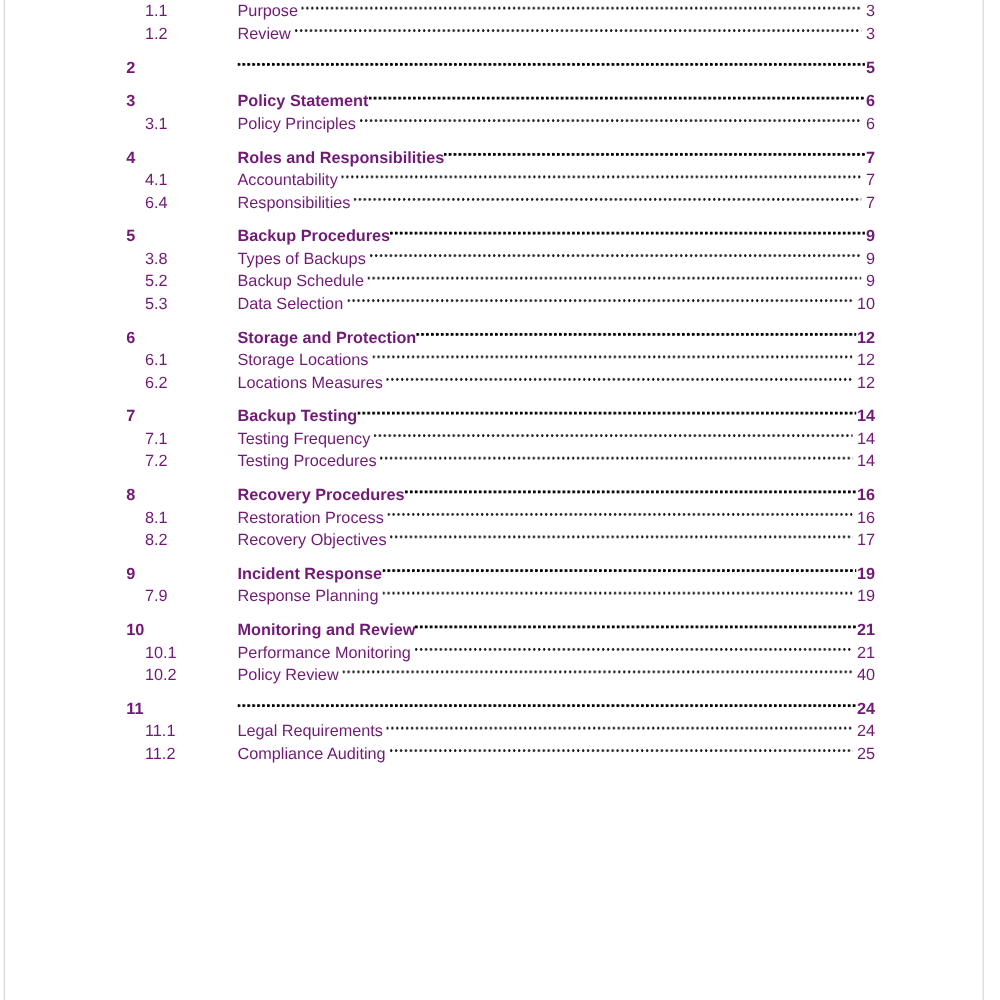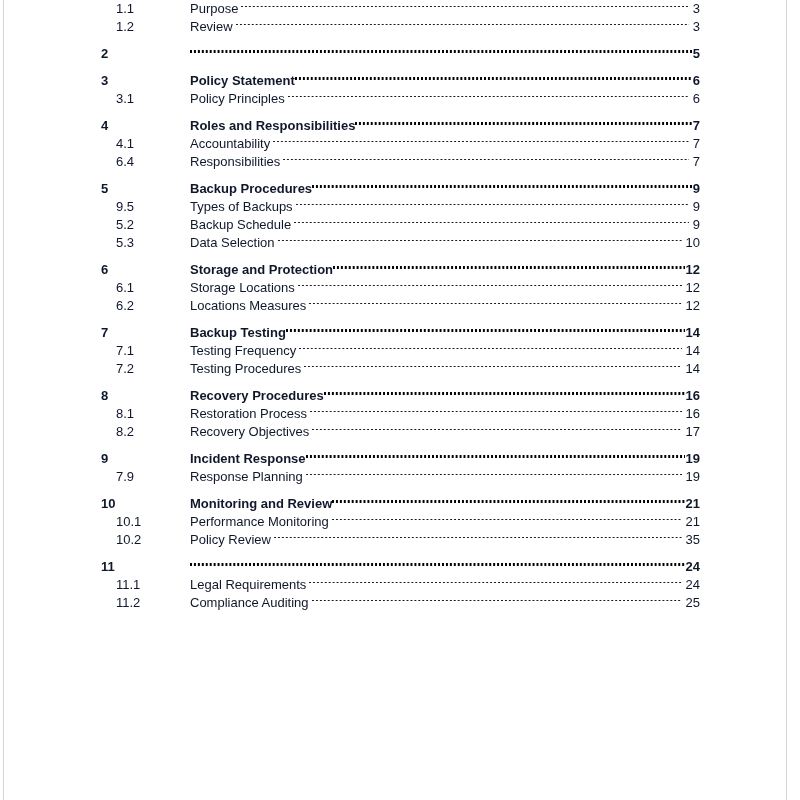--- a/index.html
+++ b/index.html
@@ -38,21 +38,21 @@
     position: absolute;
     left: 101px;
     top: 0px;
     width: 599px; 
   }
 
   .toc-entry {
     display: flex;
     align-items: baseline;
     width: 100%;
-    color: #0f172a;
+    color: #701a75;
     line-height: 18px;
     height: 18px;
     white-space: nowrap;
   }
 
   
   .toc-entry.lvl1 {
     font-weight: bold;
     font-size: 13px;
     margin-top: 8px;
@@ -172,21 +172,21 @@
         <span class="leader"></span>
         <span class="pageno">7</span>
       </div>
       <div class="toc-entry lvl1">
         <span class="num">5</span>
         <span class="title">Backup Procedures</span>
         <span class="leader"></span>
         <span class="pageno">9</span>
       </div>
       <div class="toc-entry lvl2">
-        <span class="num">9.5</span>
+        <span class="num">3.8</span>
         <span class="title">Types of Backups</span>
         <span class="leader"></span>
         <span class="pageno">9</span>
       </div>
       <div class="toc-entry lvl2">
         <span class="num">5.2</span>
         <span class="title">Backup Schedule</span>
         <span class="leader"></span>
         <span class="pageno">9</span>
       </div>
@@ -271,21 +271,21 @@
       <div class="toc-entry lvl2">
         <span class="num">10.1</span>
         <span class="title">Performance Monitoring</span>
         <span class="leader"></span>
         <span class="pageno">21</span>
       </div>
       <div class="toc-entry lvl2">
         <span class="num">10.2</span>
         <span class="title">Policy Review</span>
         <span class="leader"></span>
-        <span class="pageno">35</span>
+        <span class="pageno">40</span>
       </div>
       <div class="toc-entry lvl1">
         <span class="num">11</span>
         <span class="leader"></span>
         <span class="pageno">24</span>
       </div>
       <div class="toc-entry lvl2">
         <span class="num">11.1</span>
         <span class="title">Legal Requirements</span>
         <span class="leader"></span>

